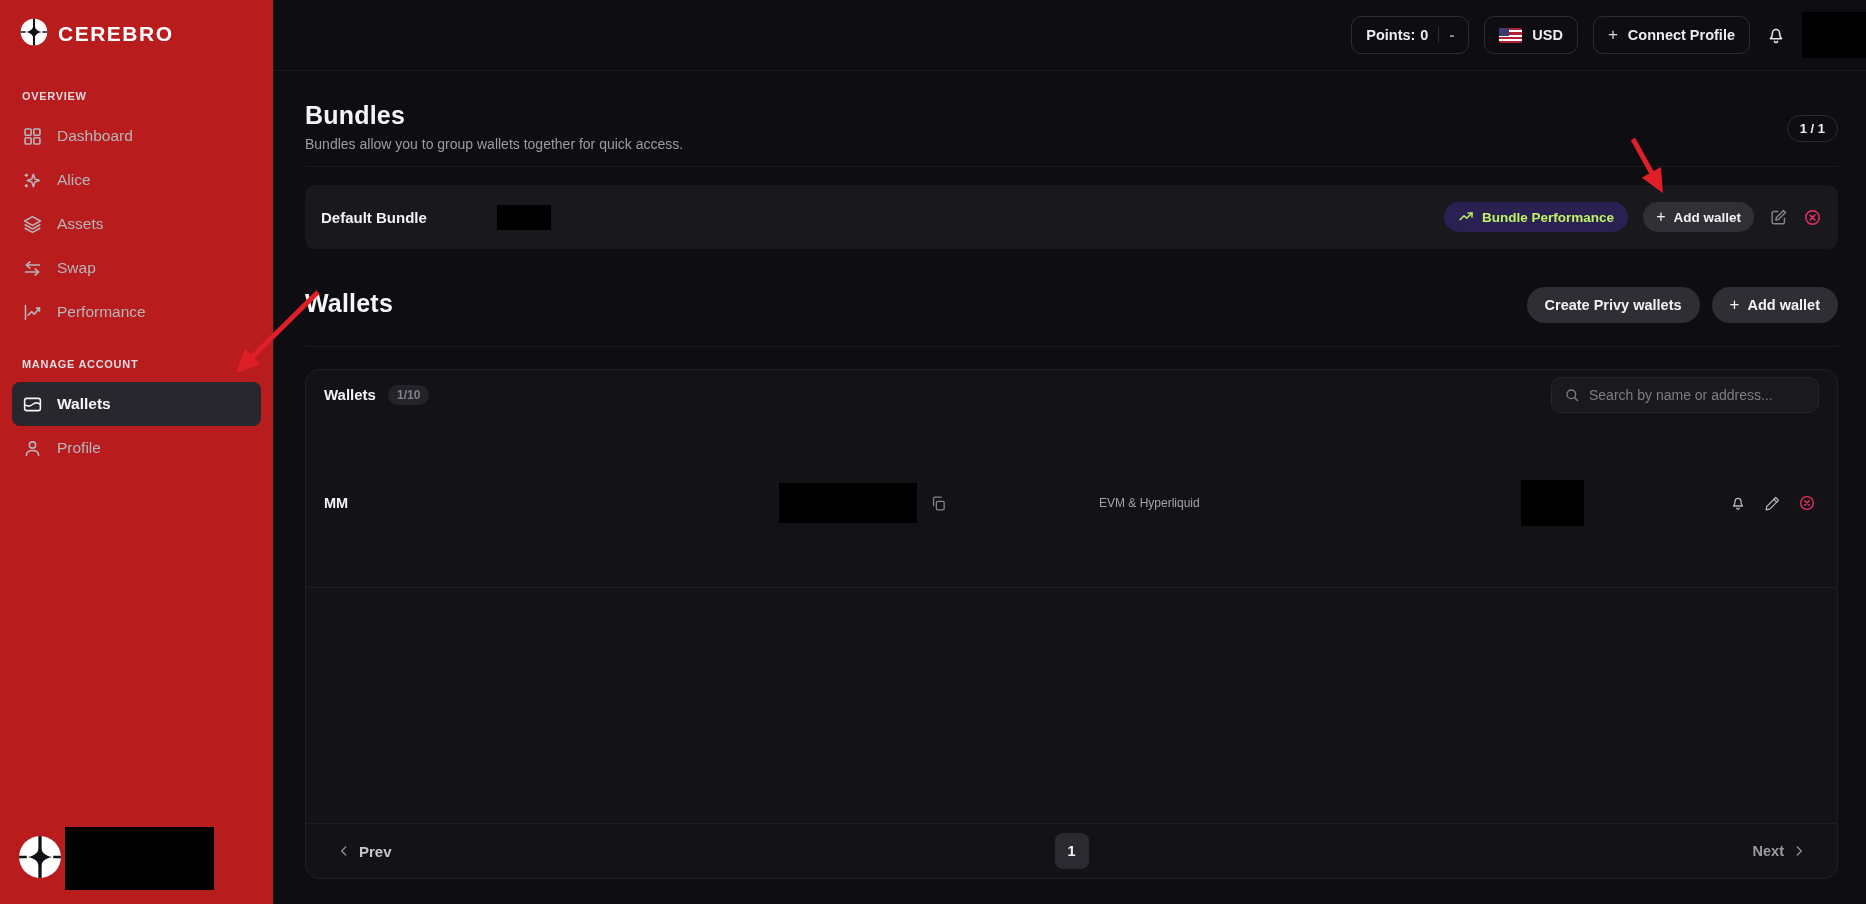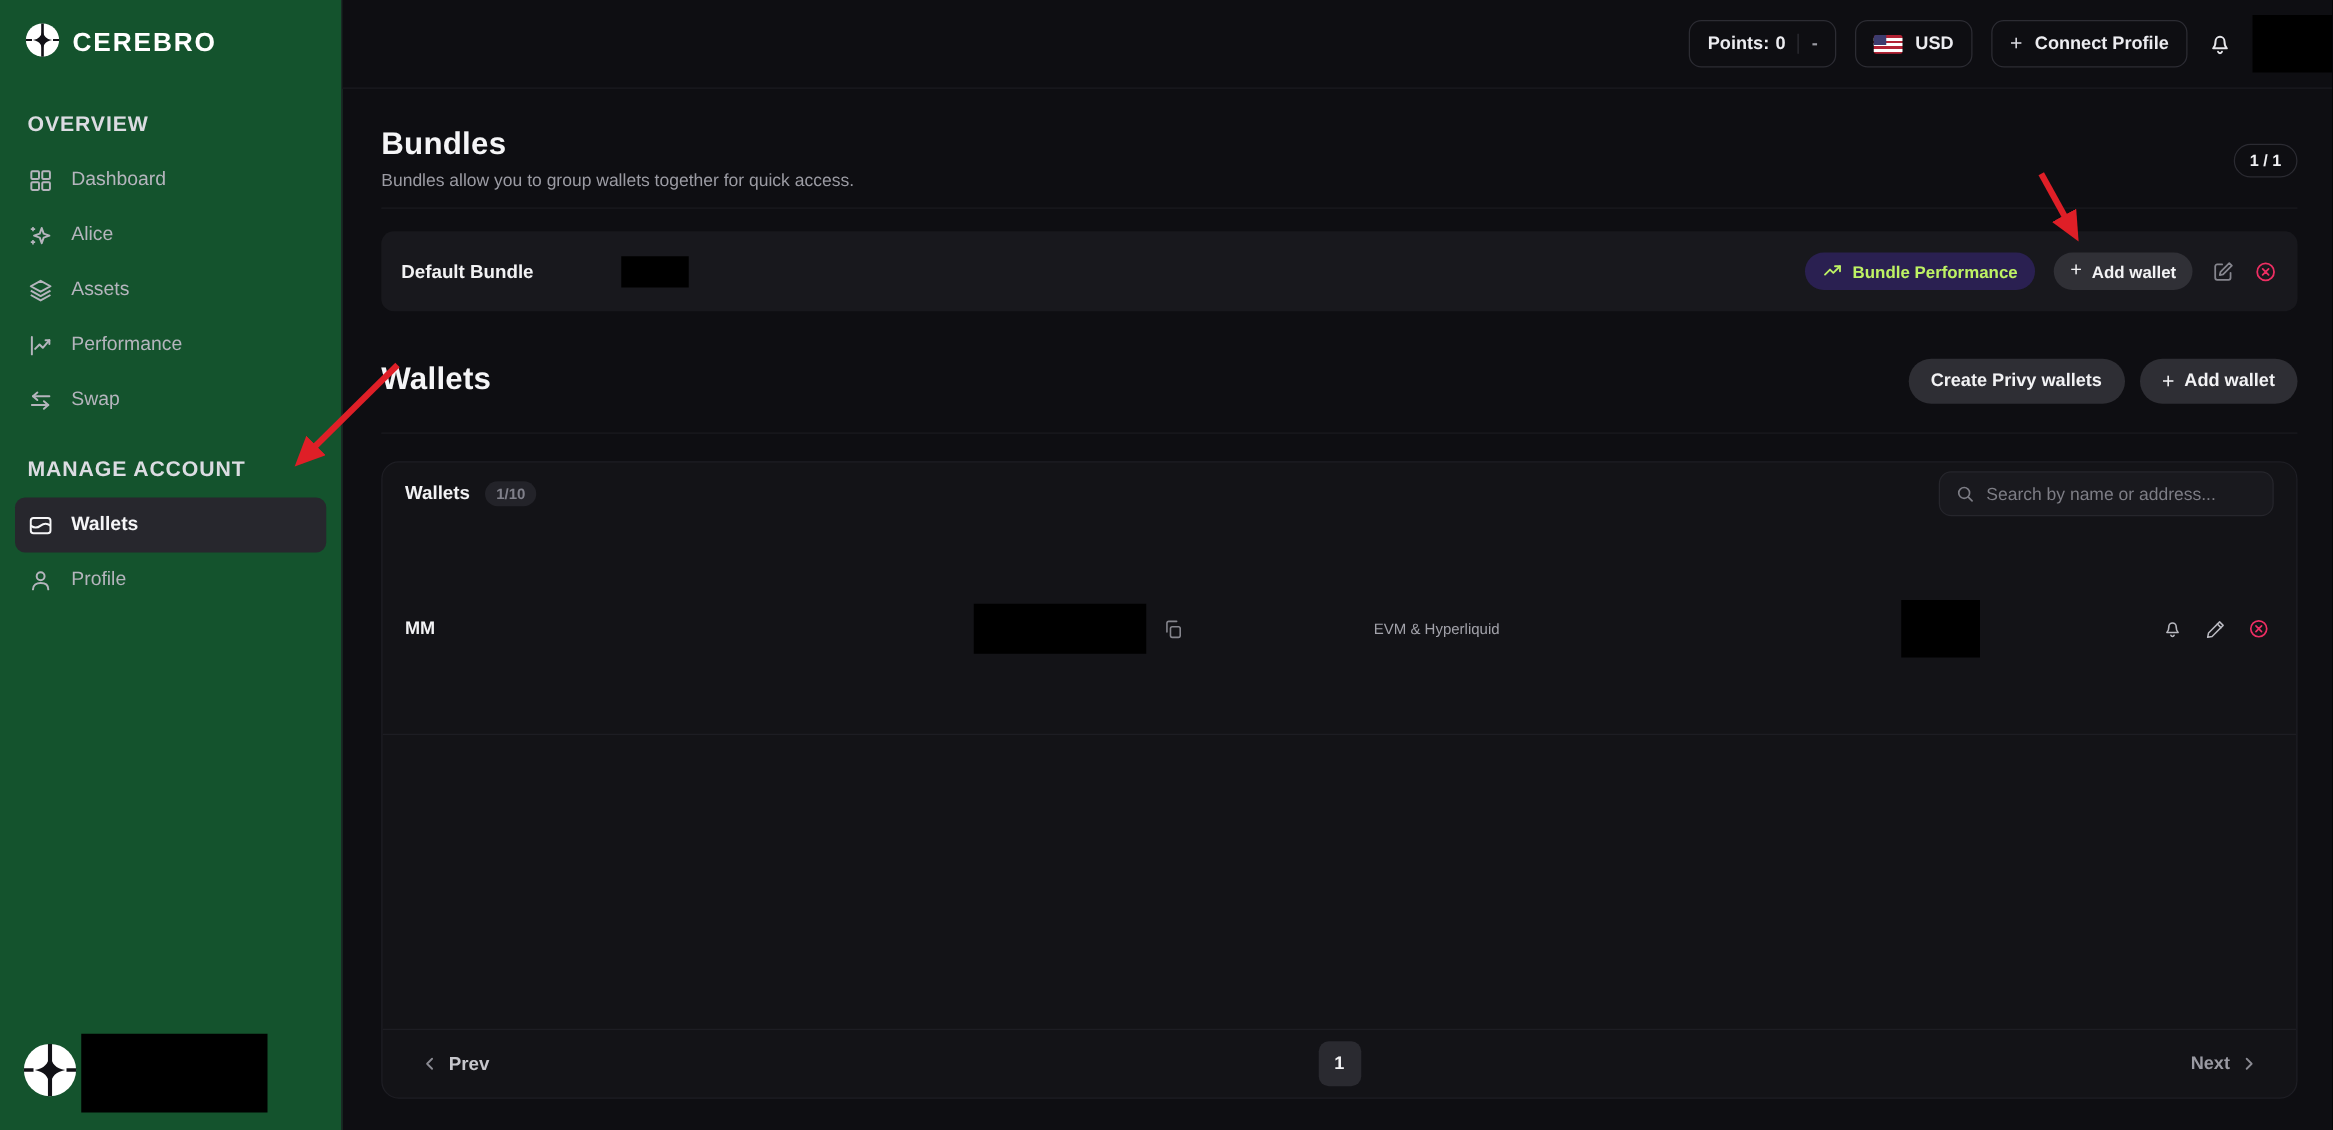--- a/index.html
+++ b/index.html
@@ -1,25 +1,25 @@
 <!DOCTYPE html>
 <html><head>
 <meta charset="utf-8">
 <style>
   * { margin:0; padding:0; box-sizing:border-box; }
   html,body { background:#000; }
   body { font-family:"Liberation Sans","DejaVu Sans",sans-serif; }
   #app { position:relative; width:1866px; height:904px; background:#0e0e12; color:#ececf0; overflow:hidden; }
 
   
-  .sidebar { position:absolute; left:0; top:0; bottom:0; width:274px; background:#14532d; border-right:1px solid #1d1d23; }
+  .sidebar { position:absolute; left:0; top:0; bottom:0; width:274px; background:#b91c1c; border-right:1px solid #1d1d23; }
   .logo { position:absolute; left:20px; top:18px; display:flex; align-items:center; gap:10px; }
   .logo-text { font-size:21px; font-weight:800; letter-spacing:1.5px; color:#ffffff; }
   .nav { position:absolute; top:90px; left:0; right:0; }
-  .nav-section-label { margin:0 0 12px 22px; font-size:17px; font-weight:700; letter-spacing:.7px; color:#dcdce2; }
+  .nav-section-label { margin:0 0 12px 22px; font-size:11px; font-weight:700; letter-spacing:.7px; color:#dcdce2; }
   .nav-section-label.second { margin-top:24px; }
   .nav-item { display:flex; align-items:center; gap:14px; height:44px; margin:0 12px; padding-left:10px; border-radius:8px; color:#b5b5bd; font-size:15.5px; cursor:pointer; }
   .nav-item.active { background:#27272d; color:#f5f5f7; font-weight:700; }
   .nav-icon { width:21px; height:21px; display:flex; align-items:center; justify-content:center; }
   .nav-icon svg { width:21px; height:21px; }
   .sidebar-bottom { position:absolute; left:18px; bottom:14px; display:flex; align-items:center; gap:3px; }
 
   
   .topbar { position:absolute; left:274px; right:0; top:0; height:71px; border-bottom:1px solid #1b1b20; display:flex; align-items:center; justify-content:flex-end; gap:15px; background:#0e0e12; }
   .pill { height:38px; border:1px solid #2c2c33; border-radius:10px; display:flex; align-items:center; padding:0 14px; gap:10px; font-size:14.5px; font-weight:700; color:#ececf0; cursor:pointer; background:transparent; }
@@ -137,38 +137,38 @@
               <path d="M3 12 l9 5 9-5"></path>
               <path d="M3 16 l9 5 9-5"></path>
             </svg>
         </span>
         <span class="nav-label">Assets</span>
       </div>
 
       <div class="nav-item">
         <span class="nav-icon">
           <svg viewBox="0 0 24 24" fill="none" stroke="currentColor" stroke-width="1.8" stroke-linecap="round" stroke-linejoin="round">
-              <path d="M4 4 v16"></path>
-              <path d="M7 15 l4-4 3 3 6-7"></path>
-              <path d="M16.5 7 H20 v3.5"></path>
-            </svg>
-        </span>
-        <span class="nav-label">Performance</span>
-      </div>
-
-      <div class="nav-item">
-        <span class="nav-icon">
-          <svg viewBox="0 0 24 24" fill="none" stroke="currentColor" stroke-width="1.8" stroke-linecap="round" stroke-linejoin="round">
               <path d="M20 8 H5"></path>
               <path d="M9 4.5 L5 8 l4 3.5"></path>
               <path d="M4 16 h15"></path>
               <path d="M15 12.5 L19 16 l-4 3.5"></path>
             </svg>
         </span>
         <span class="nav-label">Swap</span>
+      </div>
+
+      <div class="nav-item">
+        <span class="nav-icon">
+          <svg viewBox="0 0 24 24" fill="none" stroke="currentColor" stroke-width="1.8" stroke-linecap="round" stroke-linejoin="round">
+              <path d="M4 4 v16"></path>
+              <path d="M7 15 l4-4 3 3 6-7"></path>
+              <path d="M16.5 7 H20 v3.5"></path>
+            </svg>
+        </span>
+        <span class="nav-label">Performance</span>
       </div>
 
       <div class="nav-section-label second">MANAGE ACCOUNT</div>
 
       <div class="nav-item active">
         <span class="nav-icon">
           <svg viewBox="0 0 24 24" fill="none" stroke="currentColor" stroke-width="1.8" stroke-linejoin="round">
               <rect x="3" y="5" width="18" height="14" rx="2.5"></rect>
               <path d="M3 12 q4.5 3.6 9 0 t9 0"></path>
             </svg>

